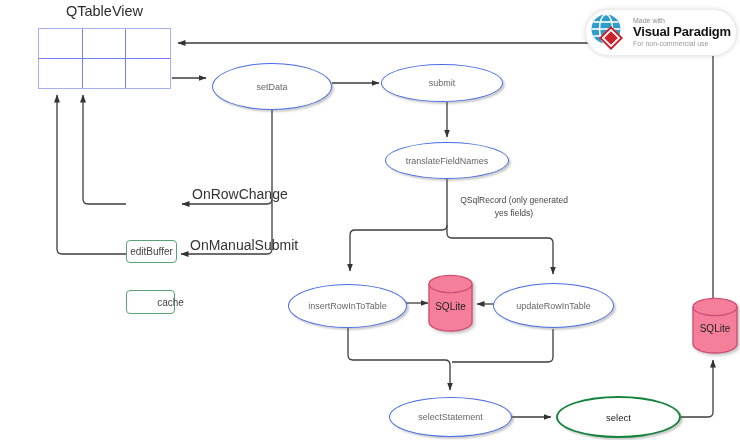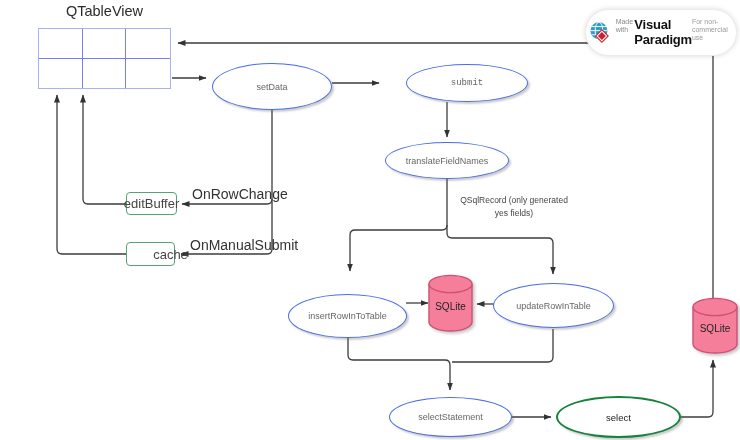--- a/index.html
+++ b/index.html
@@ -27,21 +27,22 @@
     border:2px solid #15833c;
     color:#222;
     font-size:9.5px;
   }
 
   .rectnode {
     border:1.4px solid #56a376;
     border-radius:4px;
     background:#ffffff;
     color:#444;
-    font-size:13px;
+    font-size:10px;
+    margin-top:48px;
   }
 
   .diagram-title {
     position:absolute; left:38px; top:3px; width:133px;
     text-align:center; font-size:14.5px; color:#2b2b2b; z-index:2;
   }
 
   .qtable {
     position:absolute; left:38px; top:28px; width:133px; height:61px;
     border:1.5px solid #a8b0f2; background:#fff;
@@ -61,21 +62,21 @@
   .edge-label { position:absolute; font-size:14px; color:#333; text-align:center; z-index:3; }
   .edge-label.big { font-size:8.5px; color:#444; line-height:1.5; }
 
   .vp-badge {
     position:absolute; left:585px; top:9px; width:152px; height:47px;
     background:#ffffff; border:1px solid #ececec; border-radius:24px;
     box-shadow:0 0 5px rgba(0,0,0,0.15);
     display:flex; align-items:center; z-index:5; padding-left:3px;
     cursor:pointer;
   }
-  .vp-badge .vp-text { display:flex; flex-direction:row; line-height:1.15; margin-left:2px; }
+  .vp-badge .vp-text { display:flex; flex-direction:column; line-height:1.15; margin-left:2px; }
   .vp-made  { font-size:7px; color:#8a8a8a; }
   .vp-brand { font-size:13px; font-weight:bold; color:#111; letter-spacing:-0.2px; }
   .vp-lic   { font-size:7px; color:#9a9a9a; }
 </style>
 </head>
 <body>
 
 <div id="canvas">
 
   <svg id="wires" width="740" height="440">
@@ -126,27 +127,27 @@
     <div class="cell"></div>
     <div class="cell"></div>
     <div class="cell"></div>
     <div class="cell"></div>
     <div class="cell"></div>
   </div>
 
   <div class="node ellipse" style="left:212px; top:63px; width:120px; height:47px;">
     <span>setData</span>
   </div>
-  <div class="node ellipse" style="left:406px; top:64px; width:122px; height:38px;font-family:Liberation Mono, monospace;">
+  <div class="node ellipse" style="left:381px; top:64px; width:122px; height:38px;">
     <span>submit</span>
   </div>
   <div class="node ellipse" style="left:385px; top:142px; width:124px; height:37px;">
     <span>translateFieldNames</span>
   </div>
-  <div class="node ellipse" style="left:288px; top:294px; width:119px; height:44px;">
+  <div class="node ellipse" style="left:288px; top:284px; width:119px; height:44px;">
     <span>insertRowInToTable</span>
   </div>
   <div class="node ellipse" style="left:493px; top:283px; width:121px; height:45px;">
     <span>updateRowInTable</span>
   </div>
   <div class="node ellipse green" style="left:556px; top:396px; width:125px; height:42px;">
     <span>select</span>
   </div>
   <div class="node ellipse" style="left:389px; top:397px; width:123px; height:40px;">
     <span>selectStatement</span>

